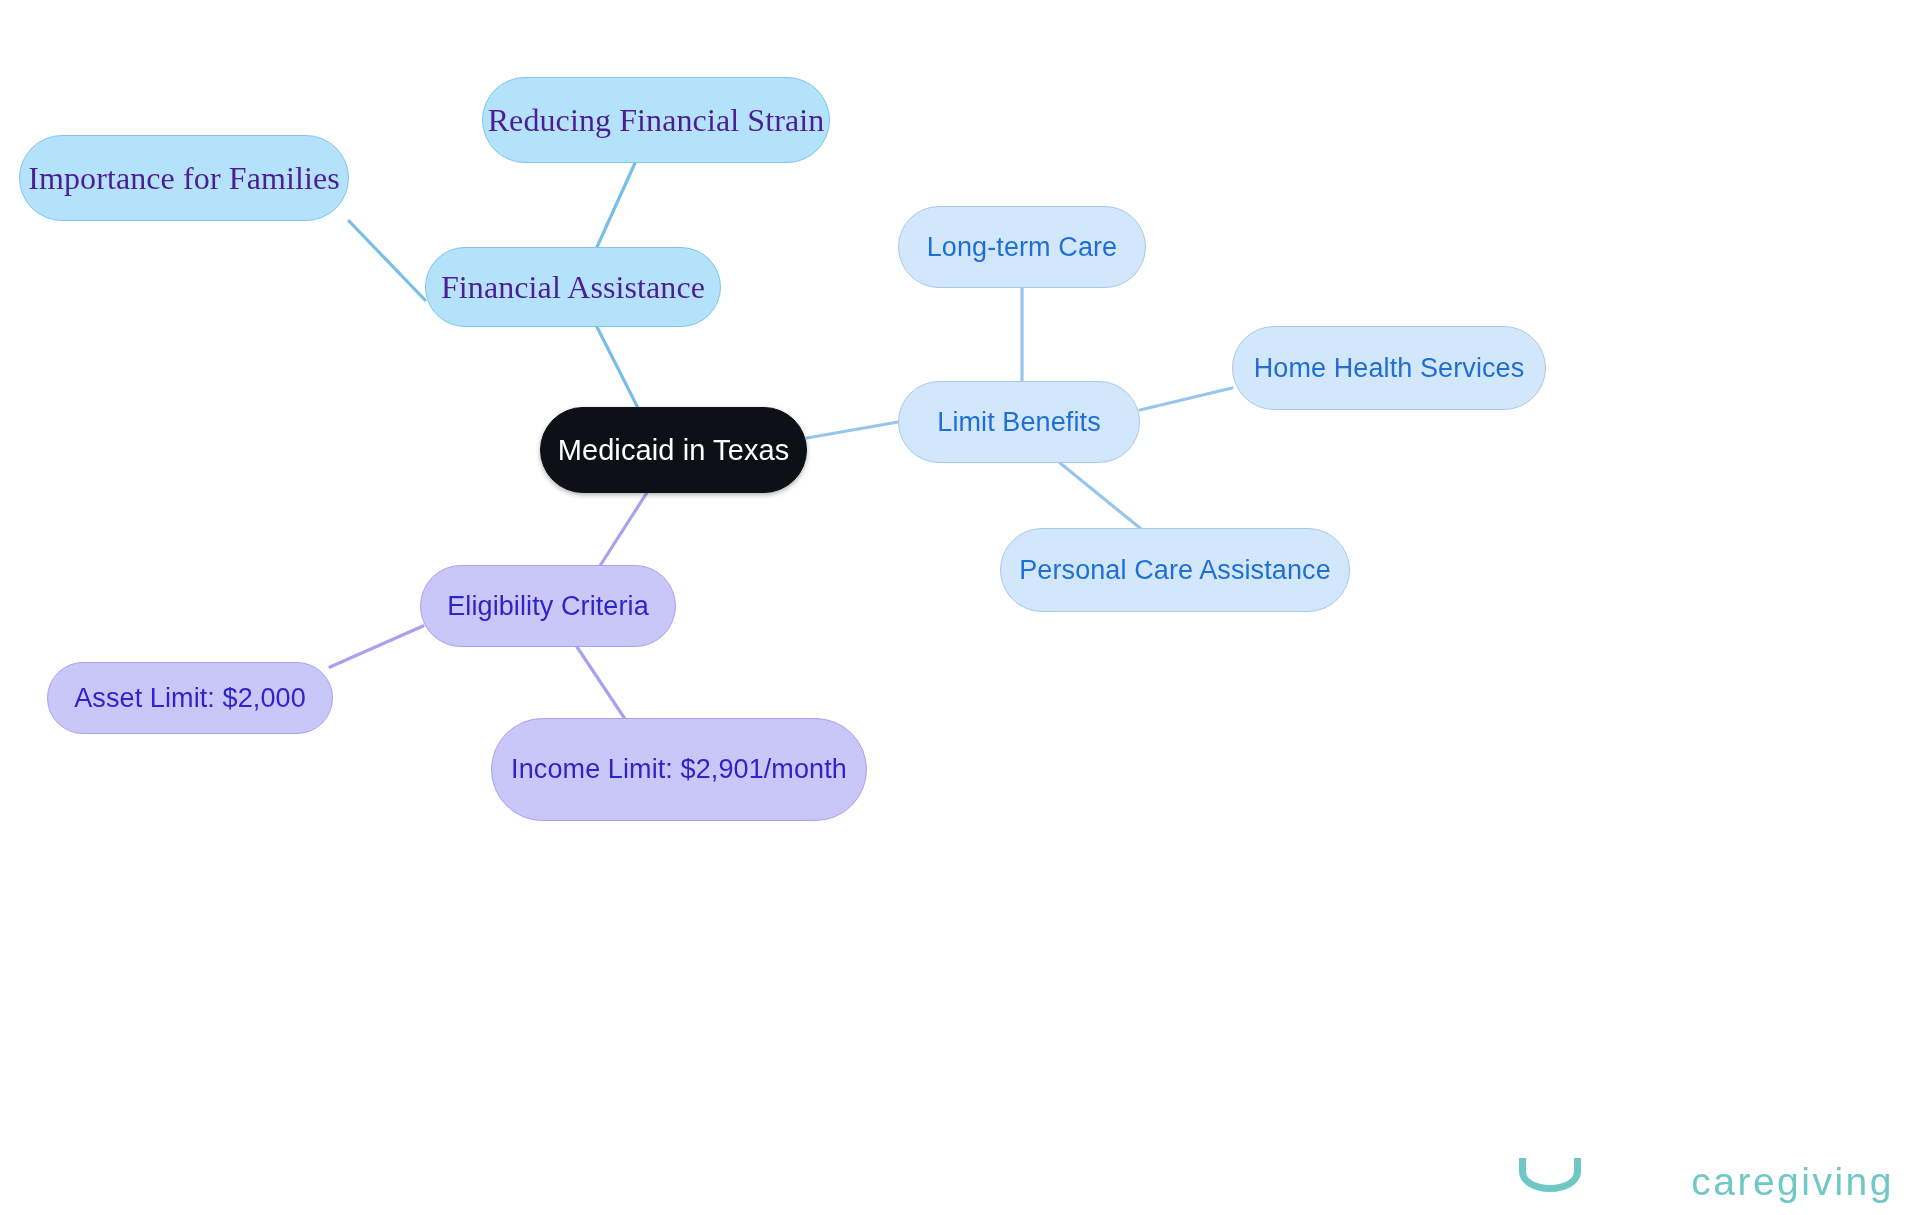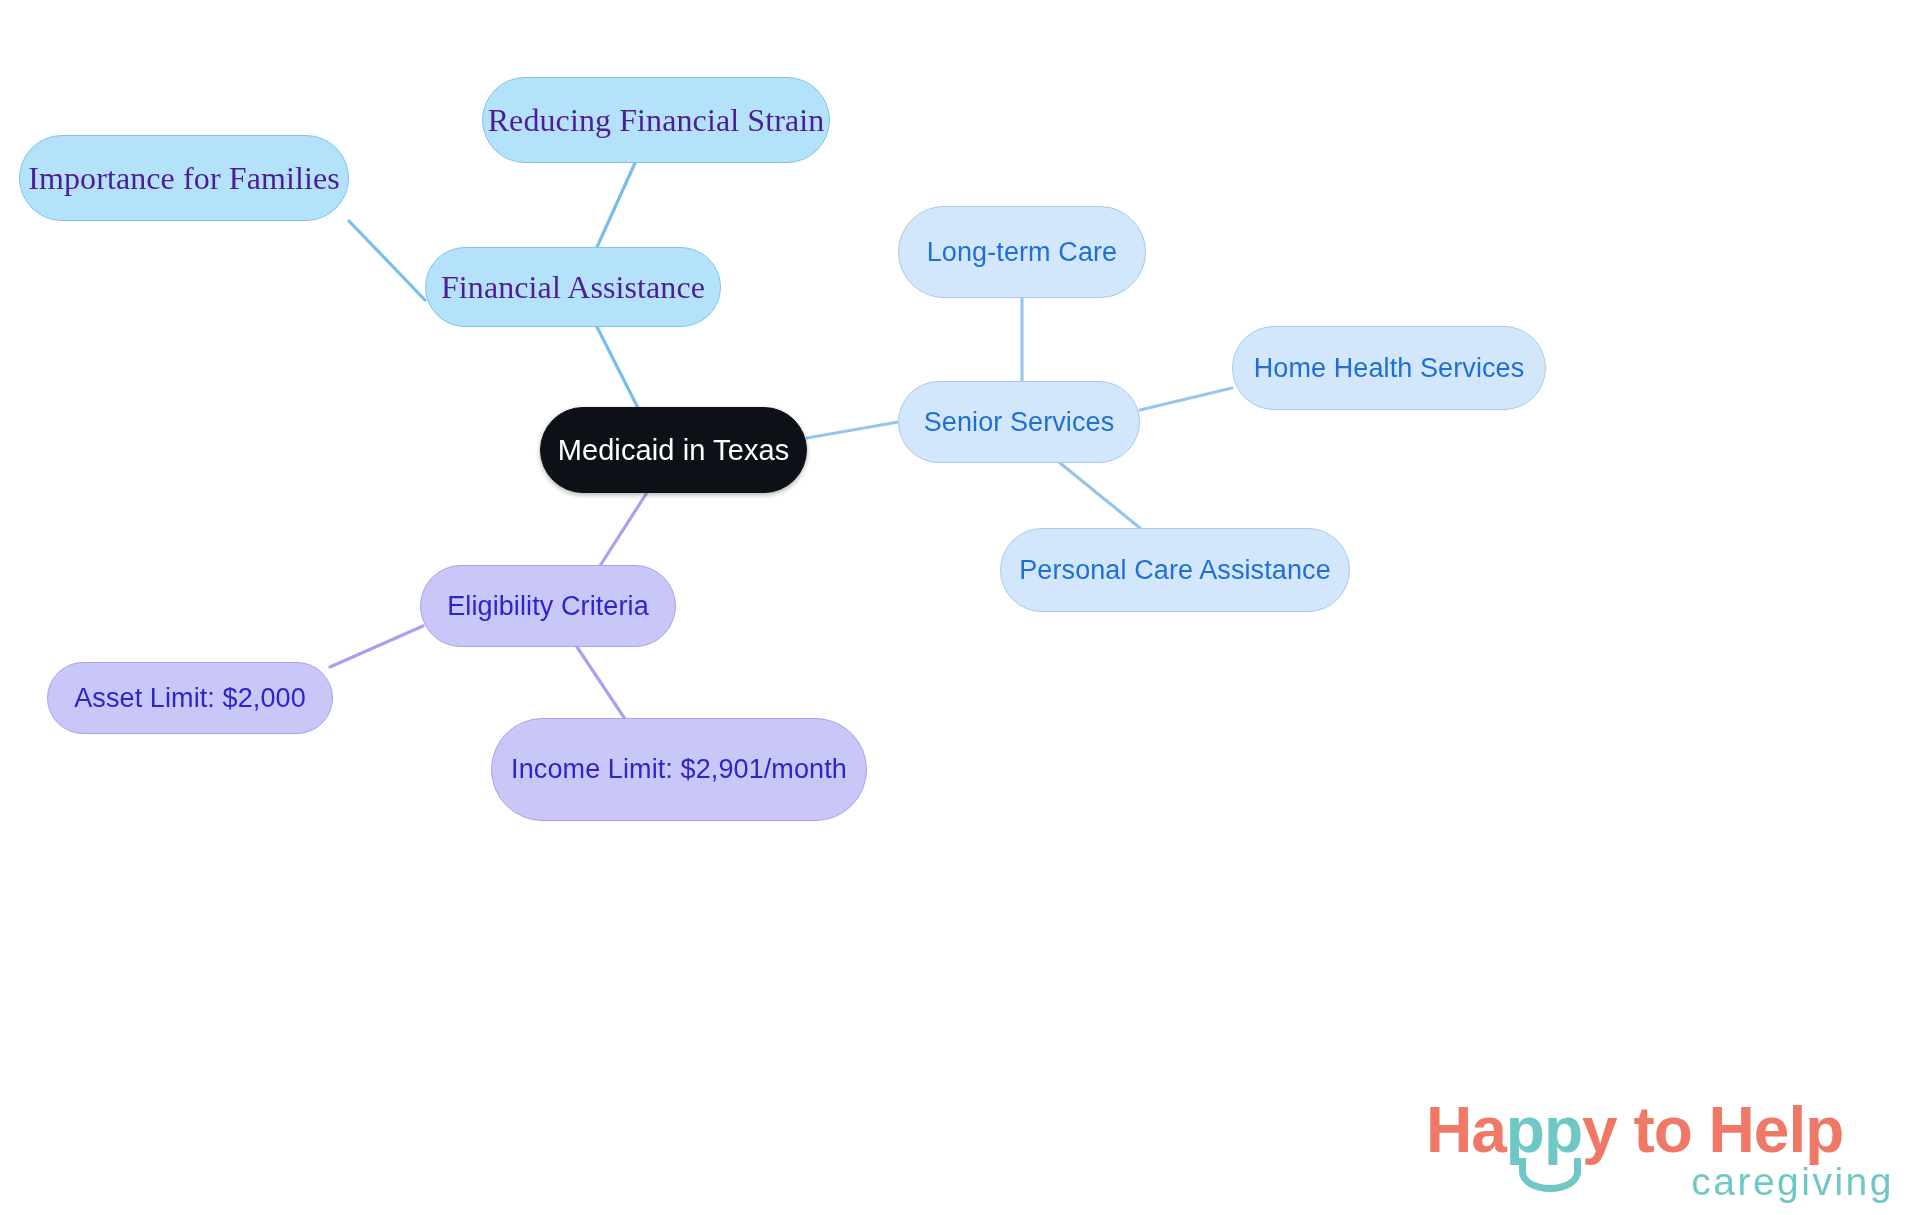--- a/index.html
+++ b/index.html
@@ -140,24 +140,24 @@
 
   <div class="node node-blue-strong" style="left:482px; top:77px; width:348px; height:86px;">
     <span>Reducing Financial Strain</span>
   </div>
 
   <div class="node node-blue-strong" style="left:19px; top:135px; width:330px; height:86px;">
     <span>Importance for Families</span>
   </div>
 
   <div class="node node-blue-soft" style="left:898px; top:381px; width:242px; height:82px;">
-    <span>Senior Services</span>
+    <span>Limit Benefits</span>
   </div>
 
-  <div class="node node-blue-soft" style="left:898px; top:206px; width:248px; height:92px;">
+  <div class="node node-blue-soft" style="left:898px; top:206px; width:248px; height:82px;">
     <span>Long-term Care</span>
   </div>
 
   <div class="node node-blue-soft" style="left:1232px; top:326px; width:314px; height:84px;">
     <span>Home Health Services</span>
   </div>
 
   <div class="node node-blue-soft" style="left:1000px; top:528px; width:350px; height:84px;">
     <span>Personal Care Assistance</span>
   </div>
@@ -168,18 +168,17 @@
 
   <div class="node node-purple" style="left:47px; top:662px; width:286px; height:72px;">
     <span>Asset Limit: $2,000</span>
   </div>
 
   <div class="node node-purple" style="left:491px; top:718px; width:376px; height:103px;">
     <span>Income Limit: $2,901/month</span>
   </div>
 
   <div id="logo">
-    <div class="logo-wordmark"><span>Ha</span><span class="logo-teal">pp</span><span>y</span><span> to Help</span></div>
     <div class="logo-smile"></div>
     <div class="logo-sub">caregiving</div>
   </div>
 
 </div>
 
 </body></html>

